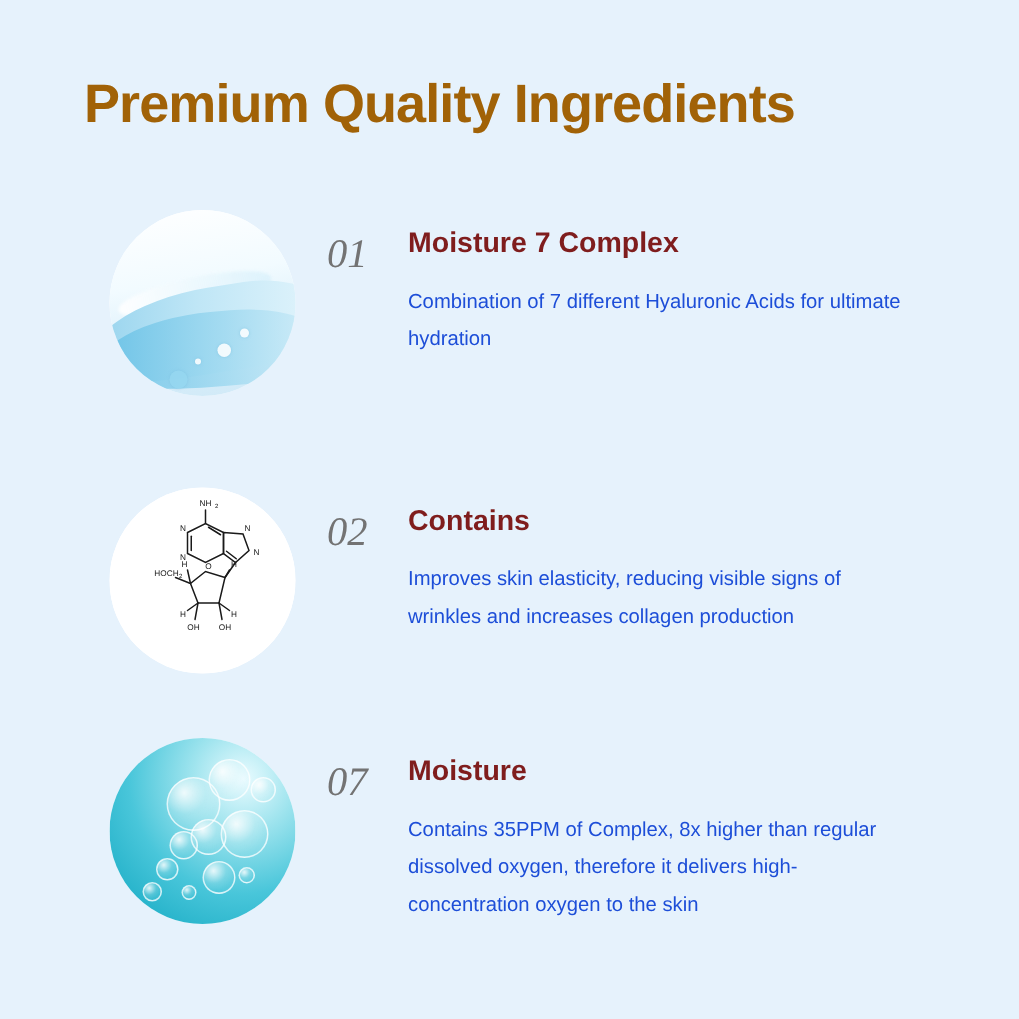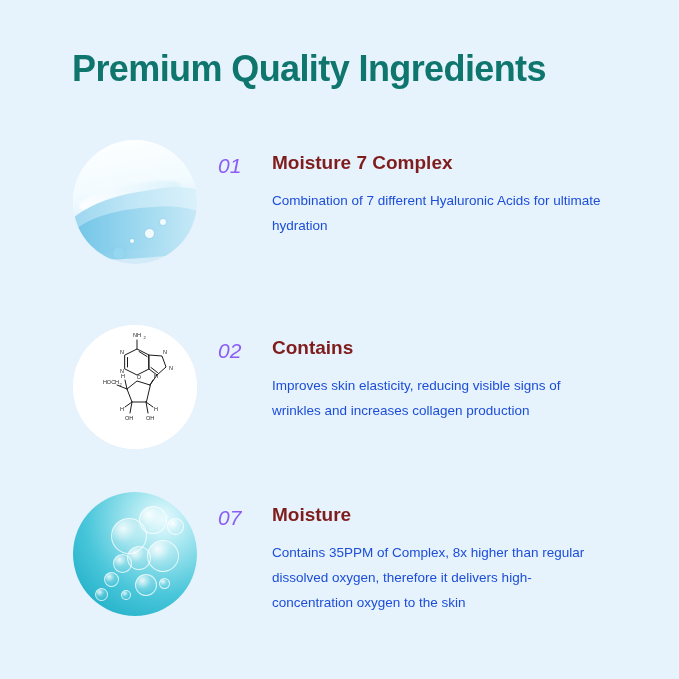--- a/index.html
+++ b/index.html
@@ -15,25 +15,25 @@
   }
   .page {
     position: relative;
     width: 679px;
     height: 679px;
     background: #e6f2fc;
     box-sizing: border-box;
   }
   .title {
     position: absolute;
-    left: 72px;
+    left: 56px;
     top: 48px;
     font-size: 36px;
     font-weight: bold;
-    color: #0f766e;
+    color: #a16207;
     letter-spacing: -0.6px;
     white-space: nowrap;
   }
   .item {
     position: absolute;
     left: 0;
     width: 679px;
   }
   .item-1 { top: 140px; }
   .item-2 { top: 325px; }
@@ -46,24 +46,24 @@
     width: 124px;
     height: 124px;
     border-radius: 50%;
     overflow: hidden;
     background: #ffffff;
   }
   .num {
     position: absolute;
     left: 218px;
     top: 14px;
-    font-size: 21px;
+    font-size: 27px;
     font-style: italic;
-    color: #8b5cf6;
-    font-family: Liberation Sans, sans-serif;
+    color: #737373;
+    font-family: Liberation Serif, serif;
   }
   .name {
     position: absolute;
     left: 272px;
     top: 12px;
     font-size: 19px;
     font-weight: bold;
     color: #7f1d1d;
     white-space: nowrap;
   }

